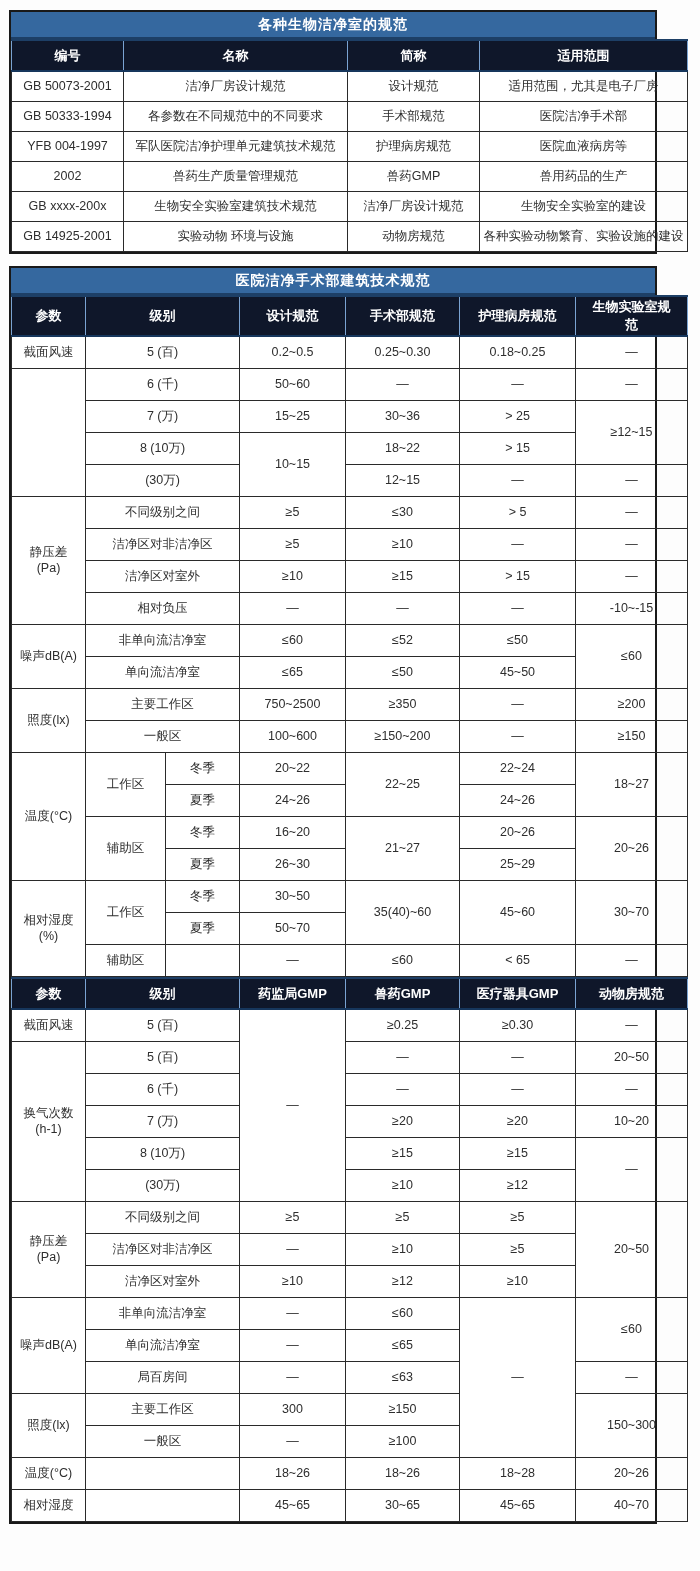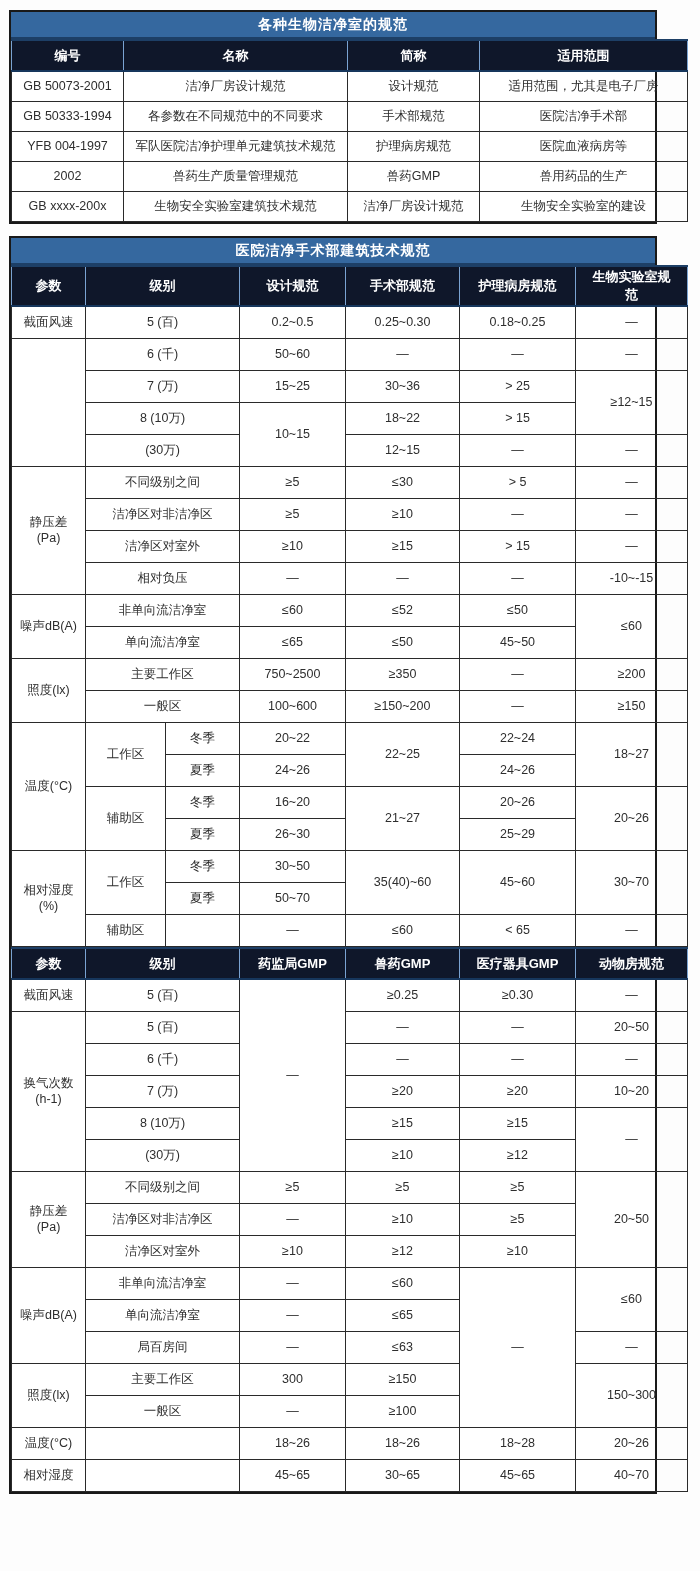--- a/index.html
+++ b/index.html
@@ -64,20 +64,26 @@
             <td>兽药生产质量管理规范</td>
             <td>兽药GMP</td>
             <td>兽用药品的生产</td>
           </tr>
           <tr>
             <td>GB xxxx-200x</td>
             <td>生物安全实验室建筑技术规范</td>
             <td>洁净厂房设计规范</td>
             <td>生物安全实验室的建设</td>
           </tr>
+          <tr>
+            <td>GB 14925-2001</td>
+            <td>实验动物 环境与设施</td>
+            <td>动物房规范</td>
+            <td>各种实验动物繁育、实验设施的建设</td>
+          </tr>
         </tbody>
       </table>
   </div>
 
   <div class="gap"></div>
 
   <div class="tbl-block">
     <div class="tbl-title">医院洁净手术部建筑技术规范</div>
     <table class="t2">
         <colgroup>

